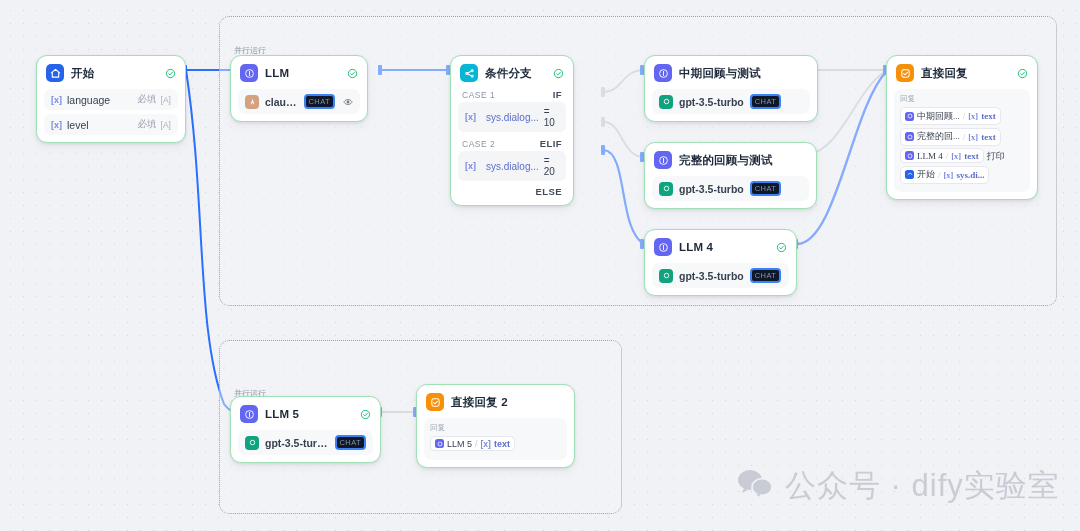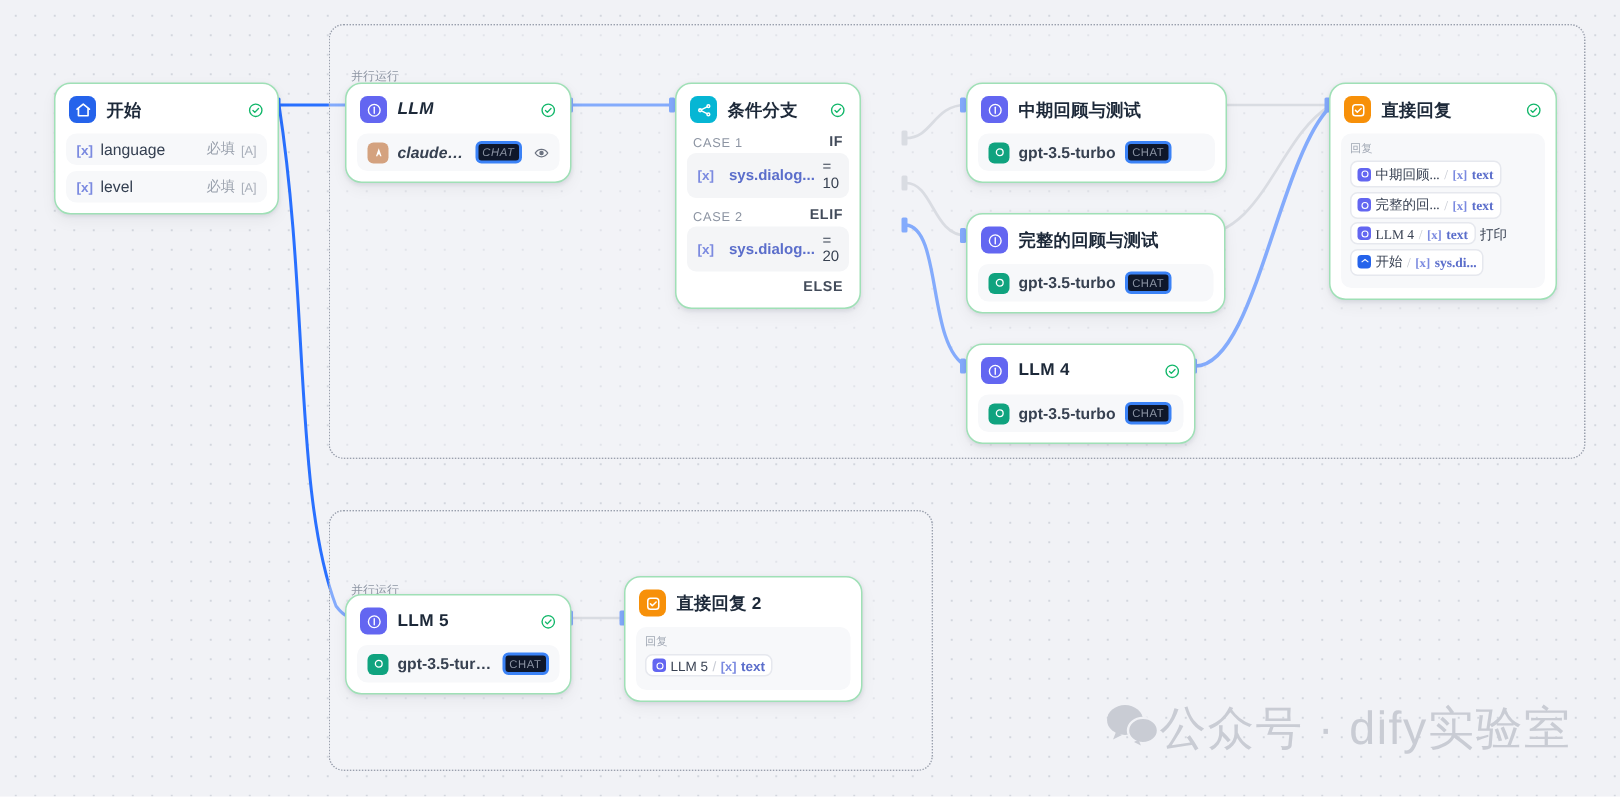--- a/index.html
+++ b/index.html
@@ -86,21 +86,21 @@
     display: flex; align-items: center; justify-content: space-between;
     padding: 4px 4px 2px 4px;
   }
   .case-label { font-size: 8.5px; color: #8d95a3; letter-spacing: .5px; }
   .case-op { font-size: 9.5px; color: #424b5a; font-weight: bold; letter-spacing: .4px; }
   .cond-row {
     display: flex; align-items: center; gap: 5px;
     background: #f4f5f7; border-radius: 6px;
     padding: 4px 7px; margin-bottom: 2px;
   }
-  .cond-var { font-size: 10px; color: #5b6ecb; font-weight: bold; white-space: nowrap; }
+  .cond-var { font-size: 10px; color: #5b6ecb; font-weight: normal; white-space: nowrap; }
   .cond-val { font-size: 10px; color: #374151; }
   .else-row { display: flex; justify-content: flex-end; padding: 3px 4px 1px 4px; }
 
   
   .ans-body { background: #f7f8fa; border-radius: 7px; padding: 5px 6px 6px 6px; margin-top: 4px; }
   .ans-label { font-size: 7.5px; color: #a2a9b5; margin-bottom: 3px; }
   .chip {
     display: inline-flex; align-items: center; gap: 3px;
     background: #fff; border: 1px solid #e6e8ee; border-radius: 5px;
     padding: 1.5px 4px; margin-bottom: 2.5px; max-width: 100%;
@@ -115,21 +115,21 @@
   .chip-line { display: flex; align-items: center; }
 
   
   .par-label {
     position: absolute;
     font-size: 8px; color: #8d95a3; white-space: nowrap;
   }
 
   
   .watermark {
-    position: absolute; display: flex; align-items: center; 
+    position: absolute; display: flex; align-items: center; gap: 12px;
     color: #c9ccd4; user-select: none;
   }
   .wm-text { font-size: 31px; letter-spacing: 1px; }
 </style>
 </head>
 <body>
 
 <div id="canvas">
 
   <svg class="edges">
@@ -203,21 +203,21 @@
       <span class="xtag">[x]</span>
       <span class="vname">level</span>
       <span class="vright">
         <span class="req">必填</span>
         <span class="atag">[A]</span>
       </span>
     </div>
   </div>
 
   <div class="par-label" style="left:234px; top:45px;">并行运行</div>
-  <div class="node" style="left:230px; top:55px; width:151px;font-style:italic;">
+  <div class="node" style="left:230px; top:55px; width:138px;">
     <div class="node-head">
       <span class="nicon" style="background:#6366f1;">
         <svg width="11" height="11" viewBox="0 0 24 24" fill="none" stroke="#fff" stroke-width="2">
           <circle cx="12" cy="12" r="8.5"></circle>
             <path d="M12 7.5v9" stroke-linecap="round"></path>
         </svg>
       </span>
       <span class="ntitle">LLM</span>
       <span class="check">
         <svg width="11" height="11" viewBox="0 0 24 24" fill="none" stroke="#12b76a" stroke-width="2">

